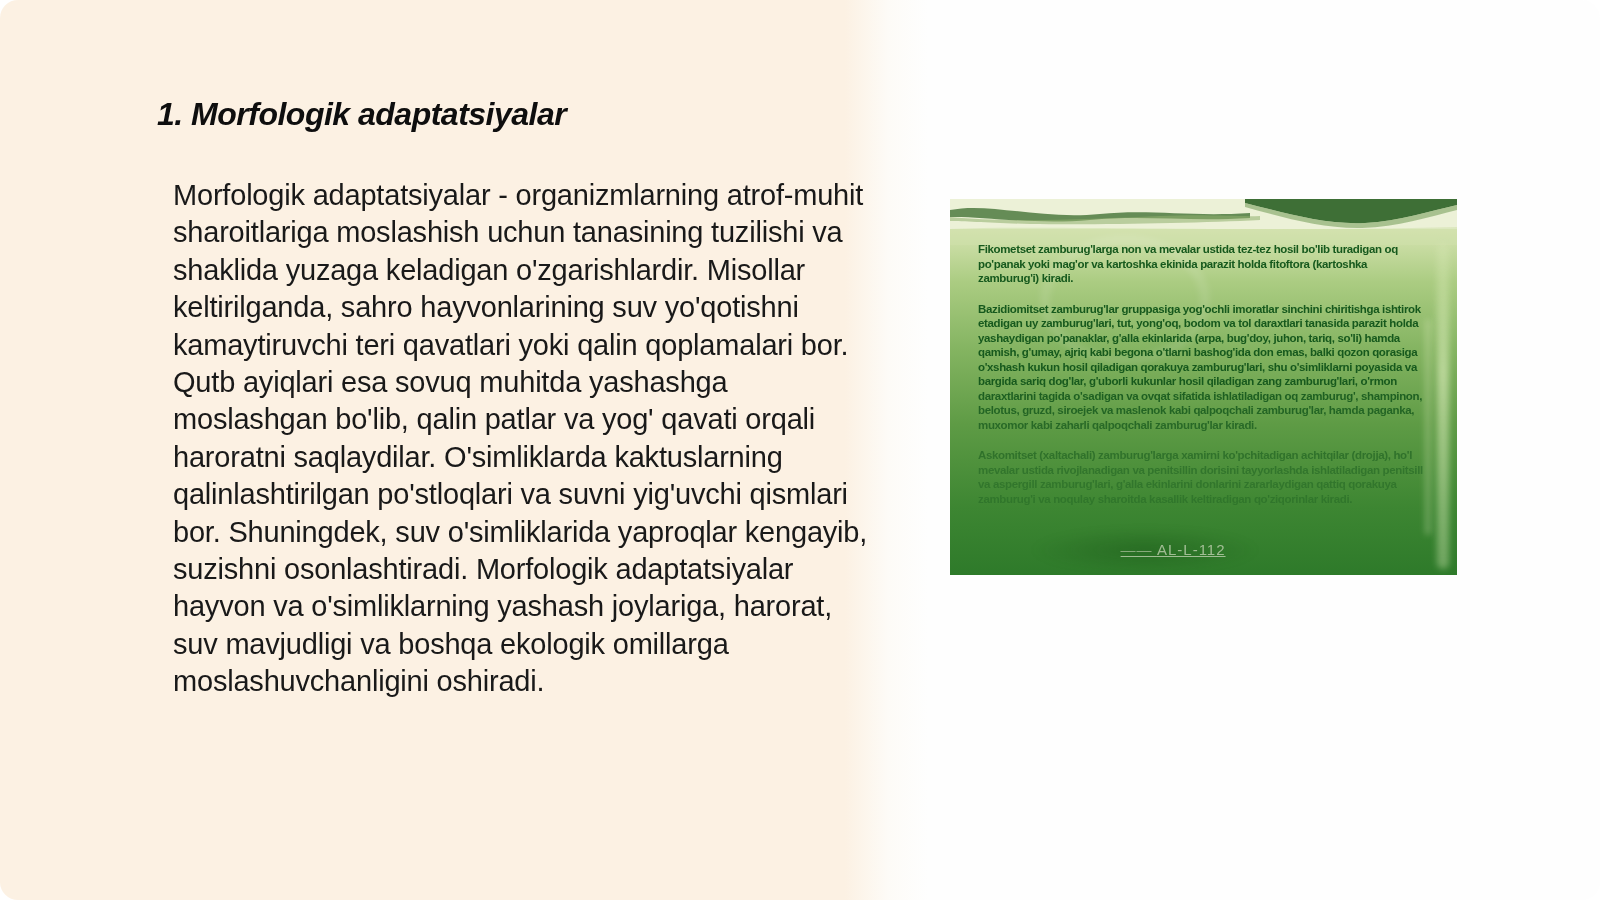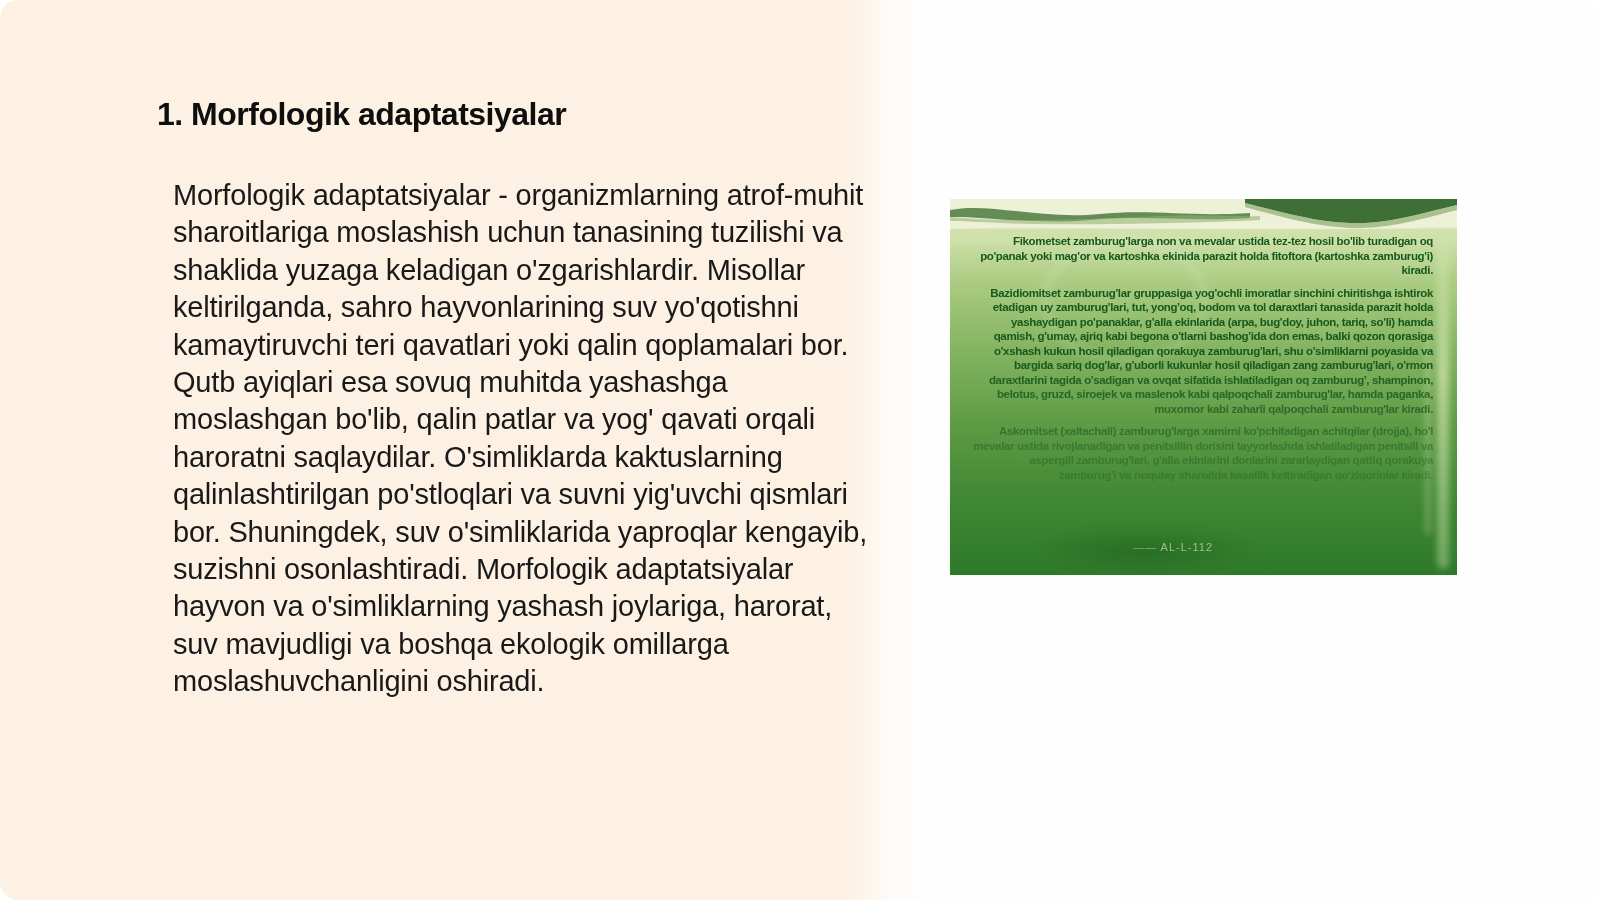--- a/index.html
+++ b/index.html
@@ -17,20 +17,21 @@
   .left-col {
     position: absolute;
     left: 157px;
     top: 96px;
     width: 710px;
   }
   .page-title {
     margin: 0 0 44px 0;
     font-size: 32px;
     font-weight: bold;
+    font-style: italic;
     letter-spacing: -0.5px;
     color: #0e0e0e;
   }
   .body-text {
     margin: 16px;
     width: 706px;
     font-size: 29px;
     line-height: 37.4px;
     letter-spacing: -0.2px;
     color: #191919;
@@ -85,29 +86,30 @@
     position: absolute;
     left: 12px; right: 16px; top: 27px;
     font-size: 11.5px;
     font-weight: bold;
     line-height: 14.5px;
     letter-spacing: -0.35px;
     color: #16591d;
     -webkit-mask-image: linear-gradient(180deg, #000 52%, rgba(0,0,0,0.78) 66%, rgba(0,0,0,0.45) 84%, rgba(0,0,0,0.30) 100%);
             mask-image: linear-gradient(180deg, #000 52%, rgba(0,0,0,0.78) 66%, rgba(0,0,0,0.45) 84%, rgba(0,0,0,0.30) 100%);
   }
-  .fig-text p { margin: 8px; text-align: right; }
+  .fig-text p { margin: 16px; }
   .fig-watermark {
     position: absolute;
     left: 44%; top: 342px;
     transform: translateX(-50%);
-    font-size: 11px;
+    font-size: 15px;
     letter-spacing: 1px;
     color: rgba(190,208,175,0.8);
     white-space: nowrap;
+    text-decoration: underline;
   }
   .fig-watermark::before { content: "—— "; color: rgba(175,195,160,0.7); }
 </style>
 </head>
 <body>
 
 <div class="slide">
 
   <div class="left-col">
     <h1 class="page-title">1. Morfologik adaptatsiyalar</h1>

